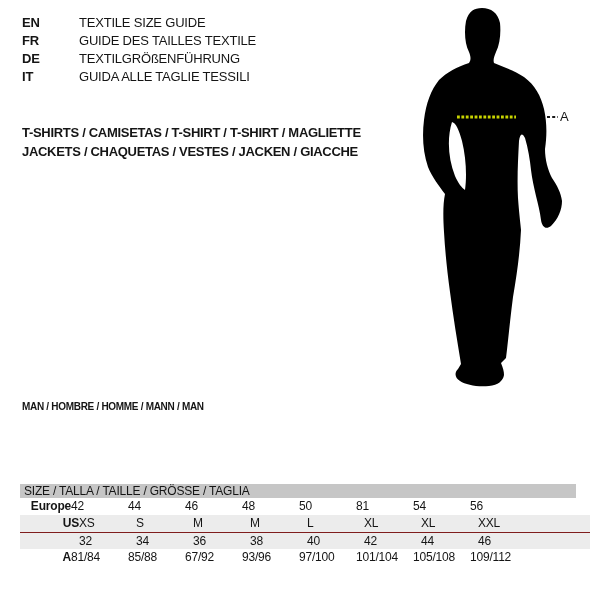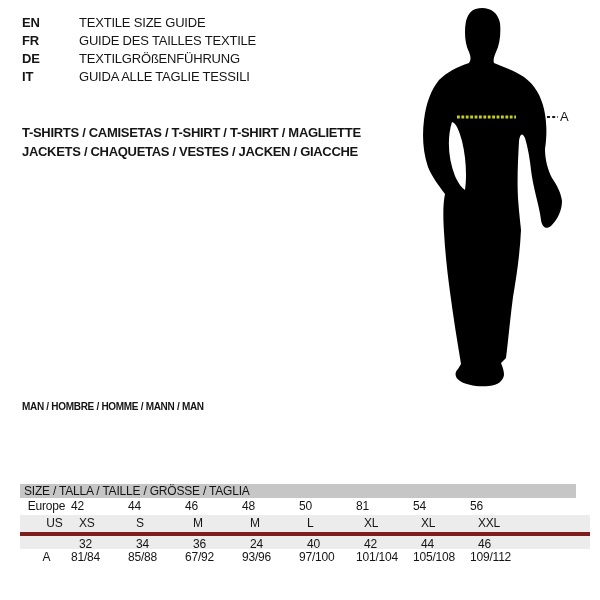--- a/index.html
+++ b/index.html
@@ -22,22 +22,22 @@
   
   .section-title{position:absolute;left:22px;top:400px;font-weight:bold;font-size:10px;
     letter-spacing:-0.3px;height:14px;line-height:14px;white-space:nowrap;}
   
   .size-table{position:absolute;left:20px;top:448px;width:570px;margin-top:36px;}
   .thead{width:556px;height:14px;line-height:14px;background:#c6c6c6;font-size:12px;
     padding-left:4px;box-sizing:border-box;letter-spacing:-0.2px;white-space:nowrap;}
   .trow{display:grid;grid-template-columns:51px repeat(8,57px) auto;height:17px;
     line-height:17px;font-size:12px;box-sizing:border-box;}
   .trow.alt{background:#ececec;padding-left:8px;}
-  .trow.alt + .trow.alt{border-top:4px solid #7f1d1d;}
-  .tlabel{padding-left:2px;text-align:center;letter-spacing:-0.2px;}
+  .trow.alt + .trow.alt{border-top:1px solid #7f1d1d;}
+  .tlabel{padding-left:2px;text-align:right;letter-spacing:-0.2px;font-weight:bold;}
   .tcell{text-align:left;letter-spacing:-0.2px;}
   
   .footnote{position:absolute;left:22px;top:549px;font-weight:bold;font-size:13px;
     letter-spacing:-0.3px;height:14px;line-height:14px;white-space:nowrap;}
 </style>
 </head>
 <body>
 
 <div class="page">
 
@@ -143,21 +143,21 @@
       <div class="tcell">XL</div>
       <div class="tcell">XXL</div>
       <div class="tspacer"></div>
     </div>
 
     <div class="trow alt">
       <div class="tlabel"></div>
       <div class="tcell">32</div>
       <div class="tcell">34</div>
       <div class="tcell">36</div>
-      <div class="tcell">24</div>
+      <div class="tcell">38</div>
       <div class="tcell">40</div>
       <div class="tcell">42</div>
       <div class="tcell">44</div>
       <div class="tcell">46</div>
       <div class="tspacer"></div>
     </div>
 
     <div class="trow">
       <div class="tlabel">A</div>
       <div class="tcell">81/84</div>

